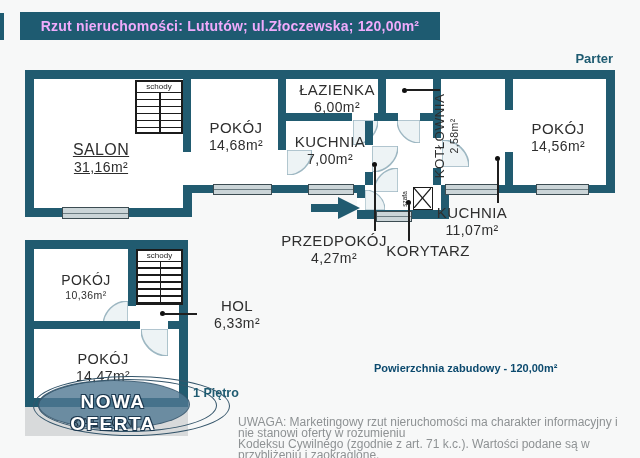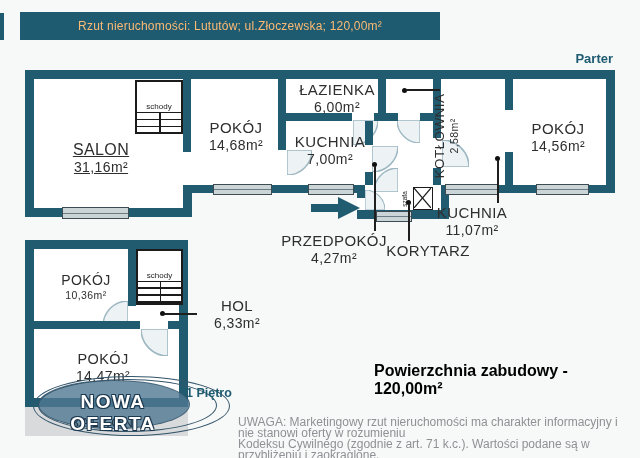--- a/index.html
+++ b/index.html
@@ -2,54 +2,54 @@
 <html><head>
 <meta charset="utf-8">
 <style>
   html,body{margin:0;padding:0;}
   .canvas{position:relative;width:640px;height:458px;background:#f7f8f8;overflow:hidden;
           font-family:"Liberation Sans",sans-serif;}
   .abs{position:absolute;}
   
   .banner{left:20px;top:12px;width:420px;height:28px;background:#1e5b71;display:flex;
           align-items:center;justify-content:center;}
-  .banner span{color:#fdba74;font-size:12px;font-weight:normal;letter-spacing:.2px;}
+  .banner span{color:#f0abfc;font-size:14px;font-weight:bold;letter-spacing:.2px;}
   .edge-strip{left:0;top:13px;width:4px;height:27px;background:#1e5b71;}
   
   .fill{background:#ffffff;z-index:1;}
   .wall{background:#215b70;z-index:3;}
   .win{background:#cbd5d8;border:1px solid #3c4c52;z-index:4;}
   .win::before{content:"";position:absolute;left:0;right:0;top:50%;height:1px;margin-top:-.5px;background:#6b7c82;}
   .arc{z-index:2;}
   .lead{background:#1f1f1f;z-index:6;}
   .dot{width:5px;height:5px;border-radius:50%;background:#101010;z-index:6;}
   .rlabel{text-align:center;color:#2e2e2e;line-height:1.2;letter-spacing:.4px;z-index:5;}
   .rname{font-size:15px;}
   .rarea{font-size:14px;}
   .rot{transform:rotate(-90deg);}
   .floor-tag{color:#1e5b71;font-weight:bold;font-size:13px;z-index:7;}
   
   .stairs{background:#fff;border:2px solid #1b1b1b;display:flex;flex-direction:column;z-index:4;box-sizing:border-box;}
-  .stairs-label{font-size:8px;color:#222;text-align:center;border-bottom:1.5px solid #1b1b1b;padding:20px 0 1px;}
+  .stairs-label{font-size:8px;color:#222;text-align:center;border-bottom:1.5px solid #1b1b1b;padding:0 0 1px;}
   .stairs-steps{flex:1;position:relative;
       background:repeating-linear-gradient(to bottom,transparent 0 5.5px,#1b1b1b 5.5px 7px);}
   .stairs-mid{position:absolute;left:50%;top:0;bottom:0;width:1.5px;background:#1b1b1b;}
   
   .szafa-box{background:#fff;border:1.5px solid #1b1b1b;z-index:4;box-sizing:border-box;}
   .szafa-label{font-size:6.5px;color:#222;text-align:center;z-index:5;}
   
   .balkon{background:#d8dadb;z-index:1;}
   .balkon-label{color:#1f3444;font-size:13px;letter-spacing:2px;text-align:center;z-index:42;}
   
   .wm-fill{border-radius:50%;background:rgba(80,120,146,.8);border:1px solid rgba(29,57,80,.5);z-index:40;}
   .wm-ring{border-radius:50%;border:1px solid #35566b;z-index:41;}
   .wm-text{color:#fff;font-weight:bold;font-size:19px;letter-spacing:1.5px;text-align:center;z-index:43;
            text-shadow:-1px -1px 0 #1d3950,1px -1px 0 #1d3950,-1px 1px 0 #1d3950,1px 1px 0 #1d3950;}
   
-  .total{color:#000000;font-weight:bold;font-size:16px;z-index:5;}
+  .total{color:#0c4a6e;font-weight:bold;font-size:11px;z-index:5;}
   .disclaimer{color:#8e9294;font-size:12px;line-height:11px;text-align:left;z-index:5;}
   
   .arrow-shaft{background:#215b70;z-index:5;}
   .arrow-head{width:0;height:0;border-left:22px solid #215b70;border-top:11px solid transparent;
               border-bottom:11px solid transparent;z-index:5;}
 </style>
 </head>
 <body>
 
 <div class="canvas">
@@ -214,21 +214,21 @@
     <div class="rarea">6,33m²</div>
   </div>
   <div class="abs rlabel" style="left:53px;top:351px;width:100px;">
     <div class="rname" style="font-size:14.5px;">POKÓJ</div>
     <div class="rarea">14,47m²</div>
   </div>
   <div class="abs dot" style="left:160px;top:311px;"></div>
   <div class="abs lead" style="left:164px;top:313px;width:33px;height:1.5px;"></div>
 
   <div class="abs balkon-label" style="left:45px;top:415px;width:115px;">BALKON</div>
-  <div class="abs floor-tag" style="left:186px;top:386px;width:70px;font-size:12.5px;z-index:44;">1 Piętro</div>
+  <div class="abs floor-tag" style="left:193px;top:386px;width:70px;font-size:12.5px;z-index:44;">1 Piętro</div>
 
   <div class="abs wm-fill" style="left:38px;top:380px;width:150px;height:47px;"></div>
   <div class="abs wm-ring" style="left:38px;top:379px;width:177px;height:51px;"></div>
   <div class="abs wm-ring" style="left:33px;top:376px;width:195px;height:58px;"></div>
   <div class="abs wm-text" style="left:38px;top:391px;width:150px;">NOWA OFERTA</div>
 
   <div class="abs total" style="left:374px;top:362px;width:244px;">Powierzchnia zabudowy - 120,00m²</div>
   <div class="abs disclaimer" style="left:238px;top:417px;width:392px;">
     <div>UWAGA: Marketingowy rzut nieruchomości ma charakter informacyjny i nie stanowi oferty w rozumieniu</div>
     <div>Kodeksu Cywilnego (zgodnie z art. 71 k.c.). Wartości podane są w przybliżeniu i zaokrąglone.</div>

